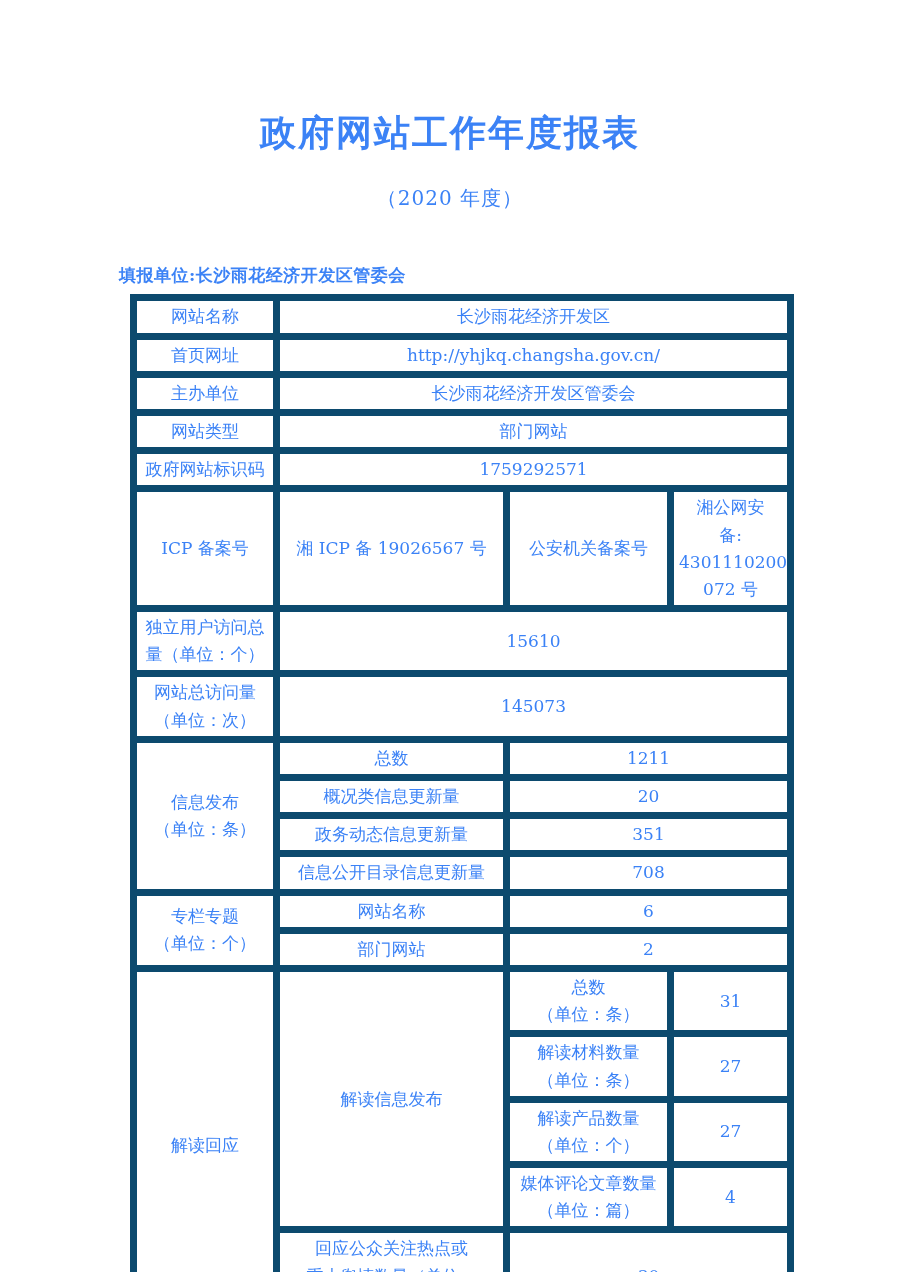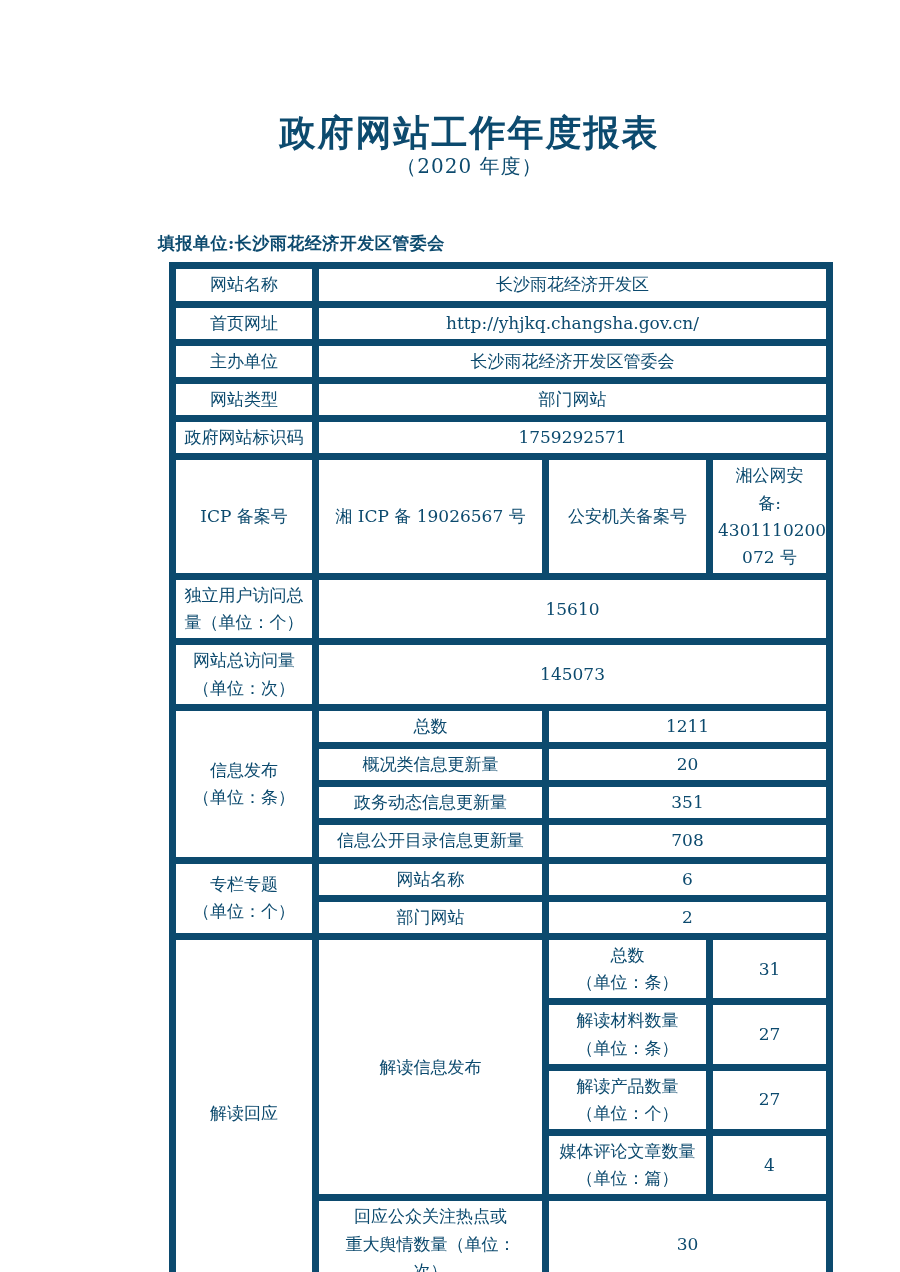--- a/index.html
+++ b/index.html
@@ -3,36 +3,36 @@
 <meta charset="utf-8">
 <style>
   * { box-sizing: border-box; }
   html, body { margin: 0; padding: 0; background: #e8e8e8; }
   .page {
     position: relative;
     width: 900px;
     height: 1272px;
     margin: 0 auto;
     background: #ffffff;
-    color: #0c4a6e;
+    color: #3b82f6;
     font-family: "DejaVu Serif", "Liberation Serif", serif;
     overflow: hidden;
-    padding-left: 39px;
   }
   .title {
     margin: 0;
     padding-top: 112px;
     text-align: center;
     font-family: "DejaVu Sans", "Liberation Sans", sans-serif;
     font-weight: bold;
     font-size: 36px;
     letter-spacing: 2px;
     line-height: 1.15;
   }
   .subtitle {
+    margin-top: 32px;
     text-align: center;
     font-size: 20px;
     letter-spacing: 1px;
   }
   .report-unit {
     margin: 52px 0 7px 119px;
     font-weight: bold;
     font-size: 17px;
     letter-spacing: 0.5px;
   }

